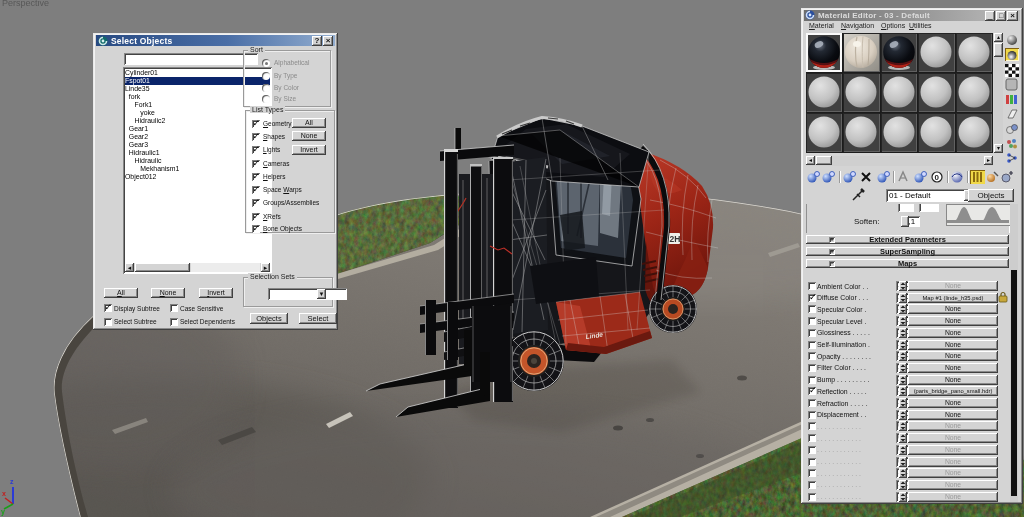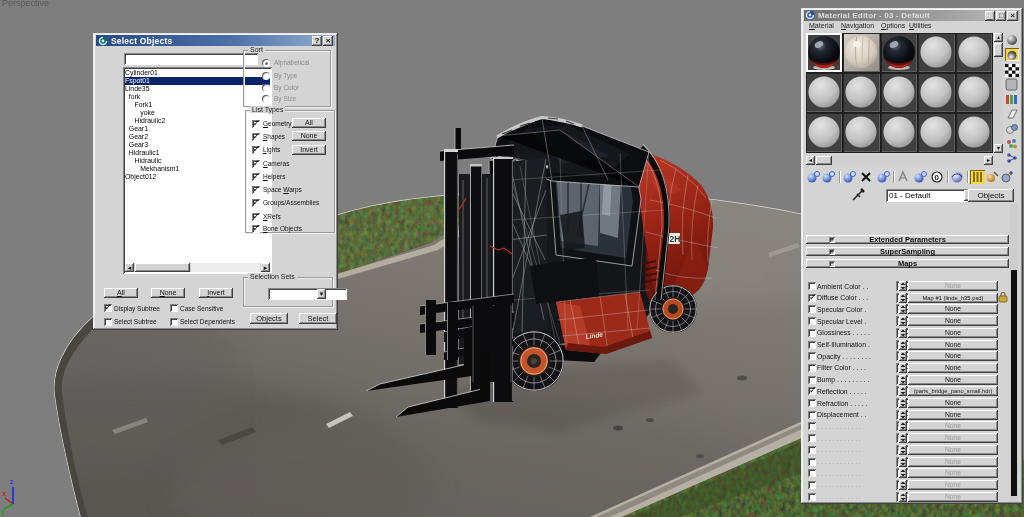--- a/index.html
+++ b/index.html
@@ -731,20 +731,35 @@
   <svg class="abs" style="left:50px;top:180px;" width="14" height="14">
         <path d="M2,12 L7,7 M7,7 L12,2 M6,6 L9,9" stroke="#222" stroke-width="1.5"></path>
         <path d="M10,1 L13,4" stroke="#222" stroke-width="2.5"></path>
       </svg>
   <div class="sunk" style="left:65px;top:181px;width:90px;height:13px;font-size:8px;">
         <span class="abs" style="left:3px;top:2px;">01 - Default</span>
     <div class="btn" style="right:1px;top:1px;width:11px;height:11px;font-size:6px;line-height:11px;">▼</div>
   </div>
   <div class="btn s8" style="left:167px;top:181px;width:46px;height:13px;line-height:13px;">Objects</div>
 
+  <div class="abs" style="left:5px;top:196px;width:204px;height:29px;background:#d4d4d4;box-shadow:inset 1px 0 0 #909090,inset -1px 0 0 #fff;overflow:hidden;">
+    <div class="sunk" style="left:72px;top:-4px;width:16px;height:12px;"></div>
+    <div class="sunk" style="left:93px;top:-4px;width:20px;height:12px;"></div>
+    <span class="abs" style="left:48px;top:13px;font-size:8px;color:#111;">Soften:</span>
+    <div class="sunk" style="left:76px;top:12px;width:18px;height:11px;font-size:8px;">
+          <span class="abs" style="left:2px;top:1px;">0,1</span>
+        </div>
+    <div class="btn" style="left:95px;top:12px;width:8px;height:11px;"></div>
+    <div class="abs" style="left:140px;top:0px;width:64px;height:20px;background:#e8e8e6;border:1px solid #888;overflow:hidden;">
+      <svg width="62" height="18">
+            <path d="M0,18 L6,17.5 C11,17 13,2 17,2 C21,2 23,17 28,17.5 L34,17.5 C38,17 40,2 45,2 C50,2 52,17 58,17.5 L62,18" fill="#8e8e8e" stroke="none"></path>
+            <path d="M0,18 L62,18 L62,15 L0,15 Z" fill="#8e8e8e"></path>
+          </svg>
+    </div>
+  </div>
 
   <div class="btn" style="left:5px;top:227px;width:203px;height:9px;font-size:7.5px;font-weight:bold;line-height:9px;">Extended Parameters<div class="sunk" style="left:3px;top:2px;width:6px;height:6px;font-size:6px;line-height:5px;color:#000;background:#d4d4d4;">+</div></div>
   <div class="btn" style="left:5px;top:239px;width:203px;height:9px;font-size:7.5px;font-weight:bold;line-height:9px;">SuperSampling<div class="sunk" style="left:3px;top:2px;width:6px;height:6px;font-size:6px;line-height:5px;color:#000;background:#d4d4d4;">+</div></div>
   <div class="btn" style="left:5px;top:251px;width:203px;height:9px;font-size:7.5px;font-weight:bold;line-height:9px;">Maps<div class="sunk" style="left:3px;top:2px;width:6px;height:6px;font-size:6px;line-height:5px;color:#000;background:#d4d4d4;">-</div></div>
 
   <div class="abs" id="maps" style="left:5px;top:262px;width:204px;height:232px;overflow:hidden;font-size:6.9px;">
         <div class="cb" style="left:2px;top:12px;"></div>
         <span class="abs" style="left:11px;top:12.5px;color:#111;white-space:nowrap;">Ambient Color . .</span>
         <div class="sunk" style="left:70px;top:11px;width:22px;height:10px;">
           <span class="abs" style="left:2px;top:0px;color:#111;">100</span>

